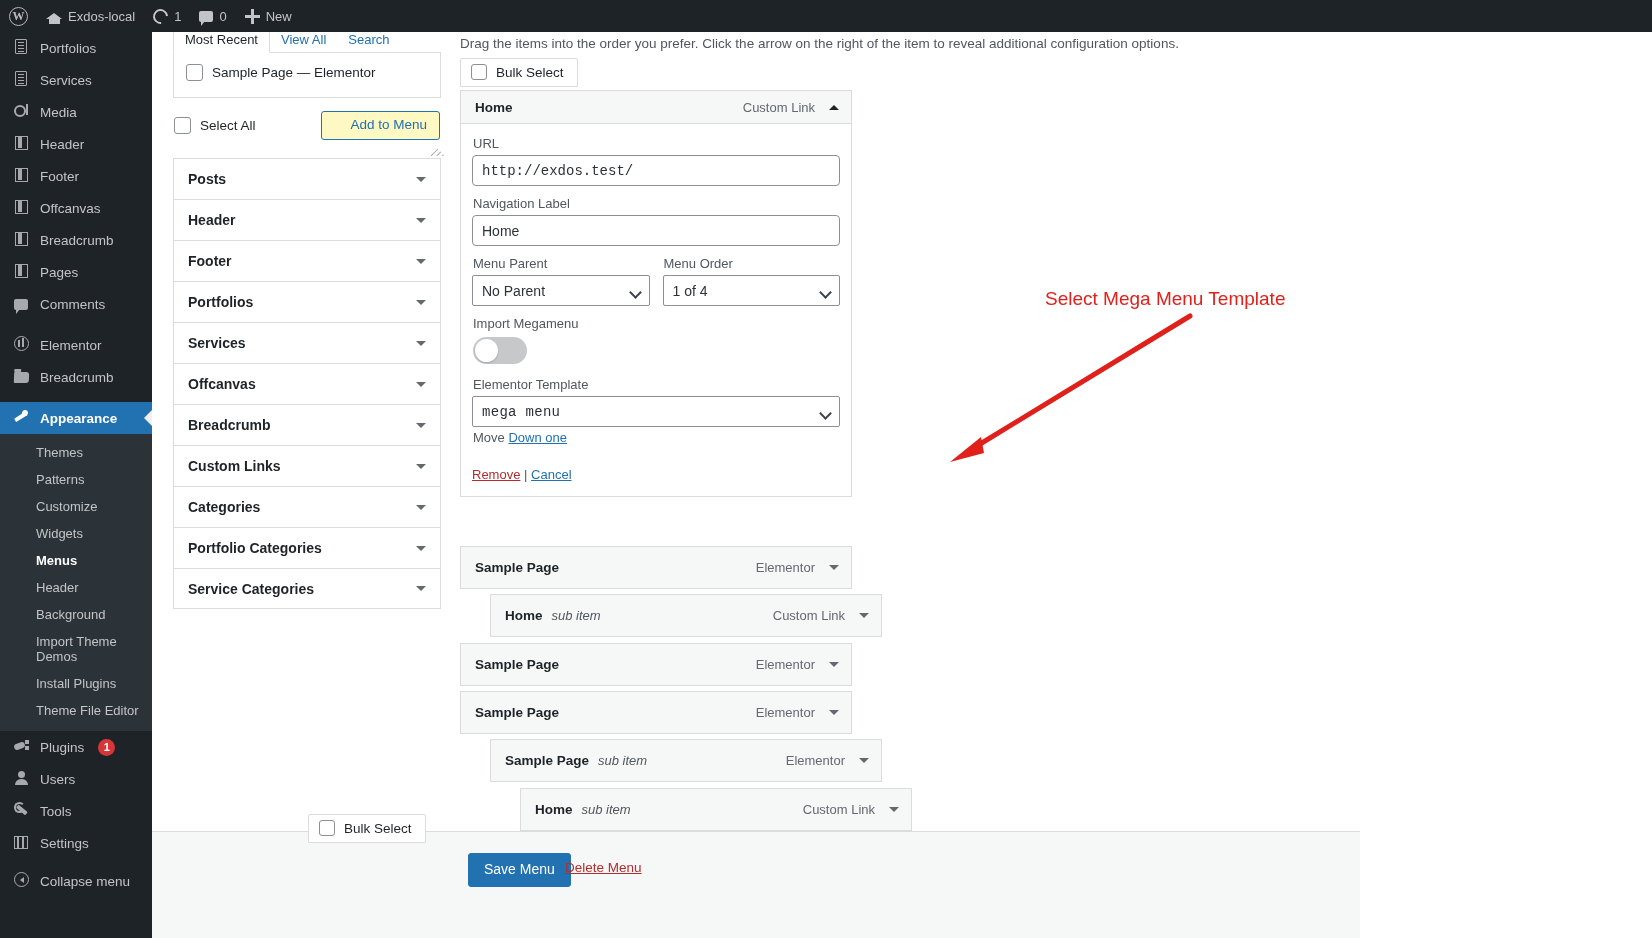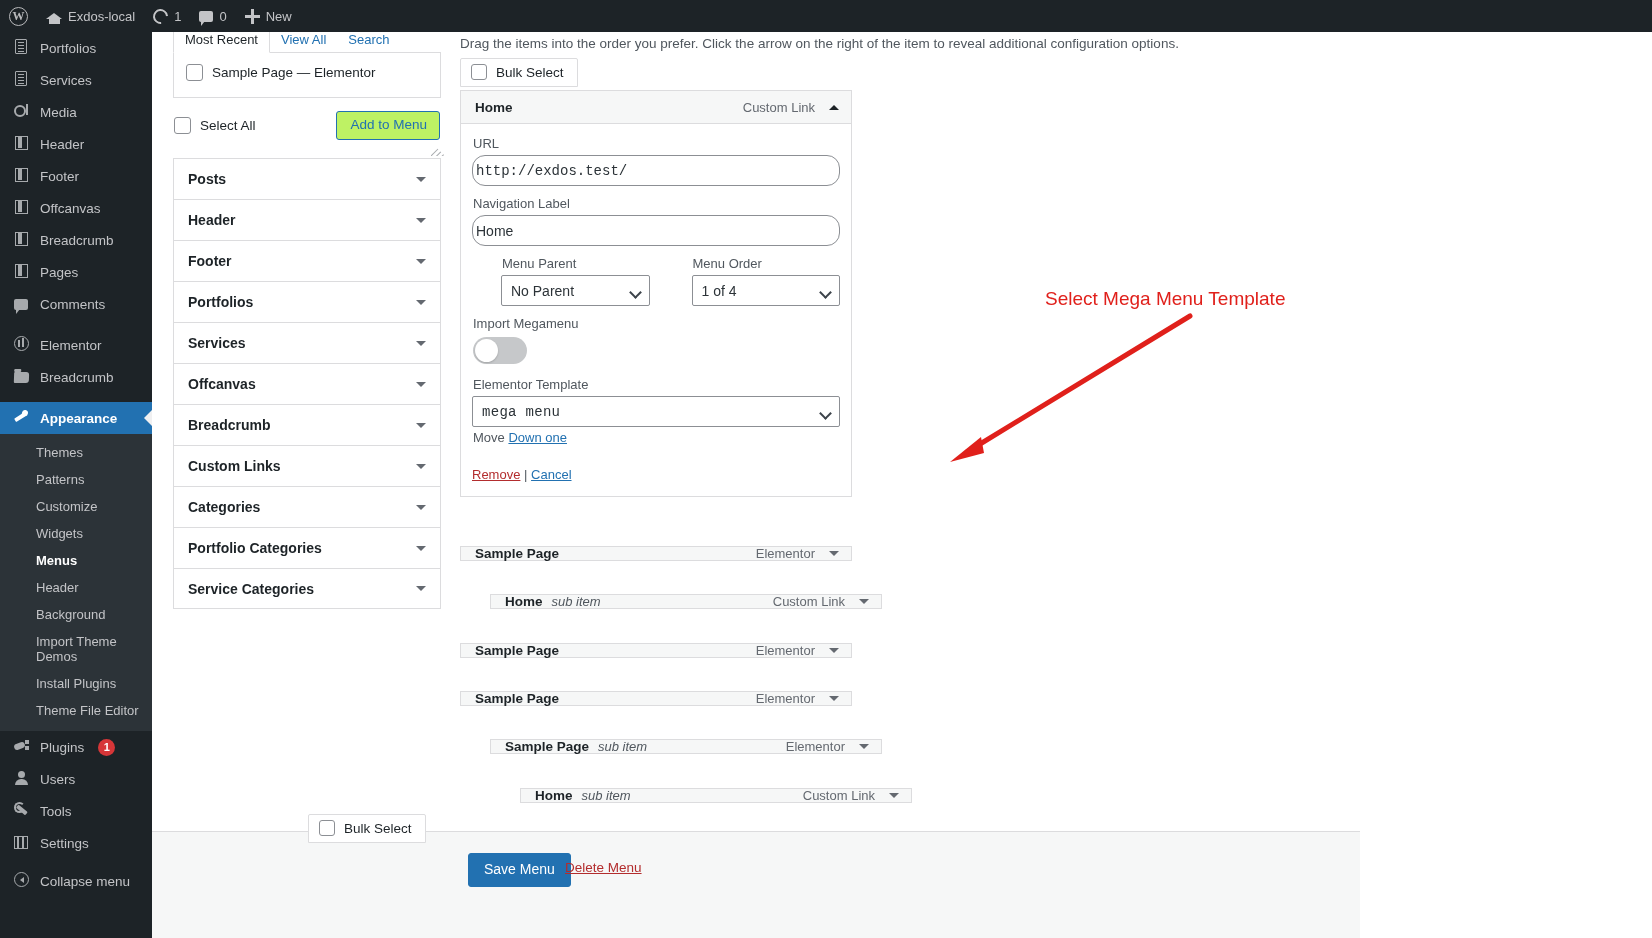--- a/index.html
+++ b/index.html
@@ -164,22 +164,22 @@
   .cbrow{ display:flex; align-items:center; gap:9px; font-size:13.5px; color:#1d2327;}
   .wp-cb{
     width:17px;height:17px;border:1px solid #8c8f94;border-radius:3px;background:#fff;
     flex:0 0 17px;
   }
   .avail-actions{
     display:flex; align-items:center; justify-content:space-between;
     padding:13px 1px 10px 1px; position:relative;
   }
   .btn-secondary{
-    background:#bef264; border:1px solid #2271b1; color:#2271b1;
-    border-radius:3px; font-size:13.5px; padding:5px 12px 6px 13px; cursor:pointer;
+    background:#fef9c3; border:1px solid #2271b1; color:#2271b1;
+    border-radius:3px; font-size:13.5px; padding:5px 12px 6px 28px; cursor:pointer;
     line-height:16px;
   }
   .resize-grip{
     position:absolute; right:-3px; bottom:-6px; width:13px; height:13px;
     overflow:hidden;
   }
   .resize-grip::before{
     content:""; position:absolute; right:0; bottom:1px; width:18px; height:1px;
     background:#a7aaad; transform:rotate(-45deg); transform-origin:right bottom;
     box-shadow:0 -4px 0 #a7aaad, 0 -8px 0 #a7aaad;
@@ -210,21 +210,21 @@
     border:1px solid #dcdcde; background:#fff;
     padding:5px 13px 6px 10px; border-radius:2px 2px 0 0;
     display:flex; align-items:center; gap:9px;
     font-size:13.5px; color:#1d2327;
   }
   .bulk-wrap .wp-cb{ width:16px;height:16px;flex:0 0 16px; }
 
   .mi-row{
     position:absolute;
     background:#f6f7f7; border:1px solid #dcdcde;
-    height:15px; display:flex; align-items:center;
+    height:43px; display:flex; align-items:center;
     padding:0 12px 0 14px; cursor:move;
   }
   .mi-title{ font-size:13.5px; font-weight:700; color:#1d2327; }
   .mi-sub{ font-size:13px; font-style:italic; color:#50575e; margin-left:9px; font-weight:400;}
   .mi-type{ margin-left:auto; font-size:13px; color:#646970; }
   .mi-caret{ margin-left:14px; }
 
   
   #edit-panel{
     position:absolute; left:8px; top:58px; width:392px;
@@ -236,28 +236,28 @@
   }
   .caret-up{
     width:0;height:0;border-left:5px solid transparent;border-right:5px solid transparent;
     border-bottom:5px solid #1d2327;
   }
   .ep-body{ padding:12px 11px 14px 11px; }
   .fld-label{
     display:block; font-size:13px; color:#50575e; margin:0 0 3px 1px; line-height:16px;
   }
   .txt-input{
-    width:100%; height:31px; border:1px solid #8c8f94; border-radius:13px;
-    background:#fff; padding:0 3px; font-size:14px; color:#2c3338;
+    width:100%; height:31px; border:1px solid #8c8f94; border-radius:4px;
+    background:#fff; padding:0 9px; font-size:14px; color:#2c3338;
     font-family:"Liberation Mono", monospace;
     margin-bottom:10px; outline:none;
   }
   .txt-input.sans{ font-family:"Liberation Sans", sans-serif; }
   .row2{ display:flex; gap:13px; margin-bottom:0px; }
-  .col-half{ flex:1 1 0; min-width:0;margin-left:29px; }
+  .col-half{ flex:1 1 0; min-width:0; }
   .sel-wrap{ position:relative; }
   select.wp-select{
     -webkit-appearance:none; appearance:none;
     width:100%; height:31px; border:1px solid #8c8f94; border-radius:2px;
     background:#fff; padding:0 28px 0 9px; font-size:14px; color:#2c3338;
     font-family:"Liberation Sans", sans-serif; outline:none; cursor:pointer;
   }
   select.wp-select.mono{ font-family:"Liberation Mono", monospace; letter-spacing:0.3px;}
   .sel-arrow{
     position:absolute; right:10px; top:50%; margin-top:-3px;

